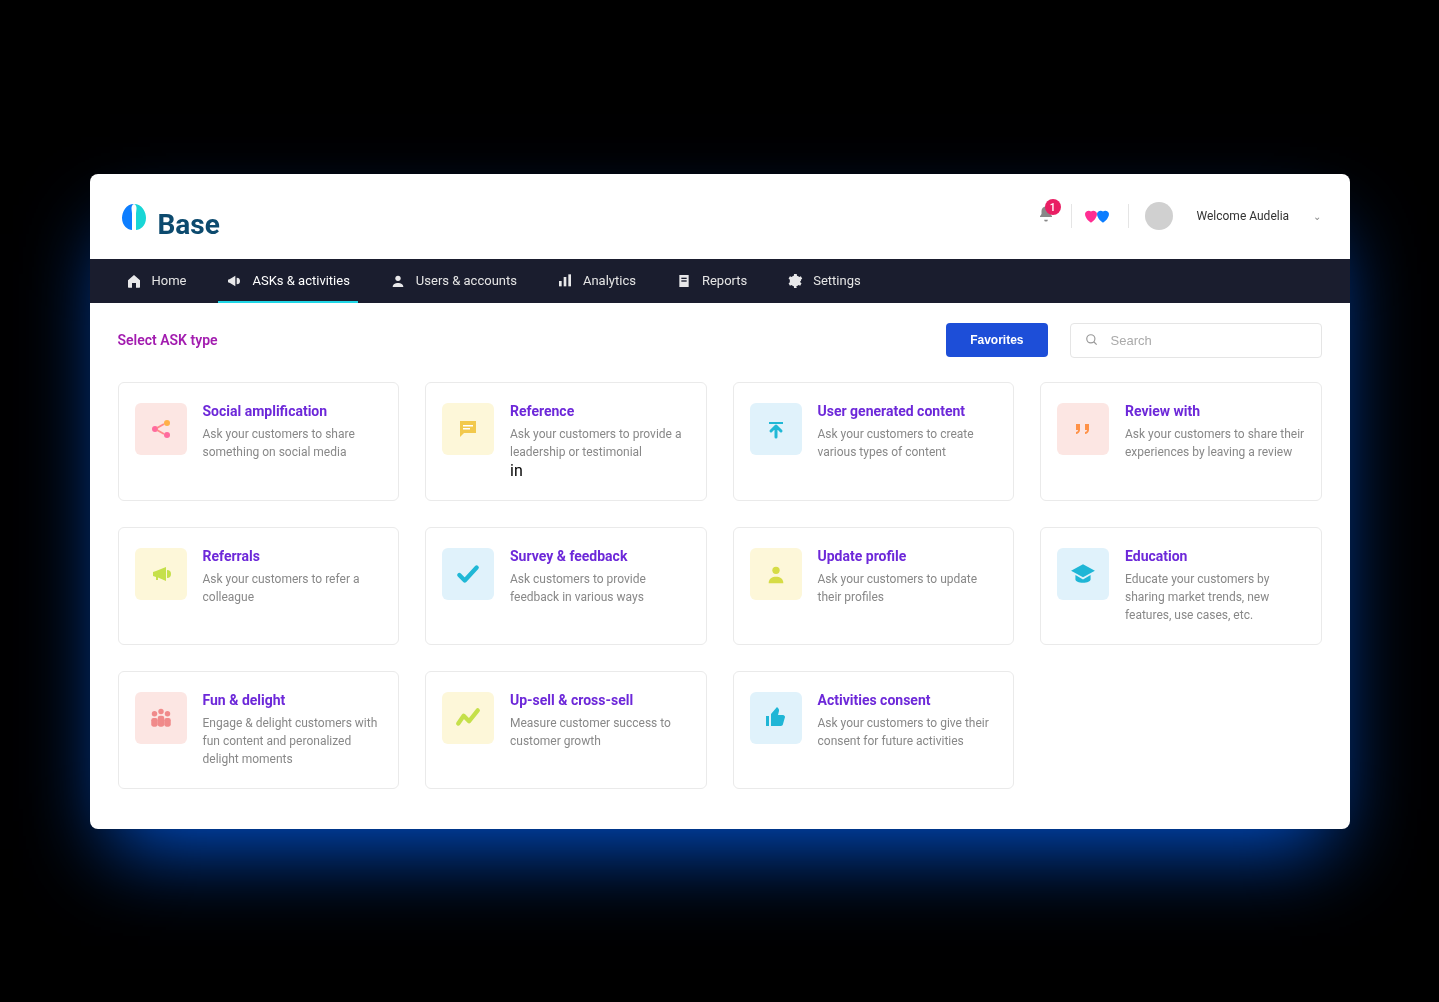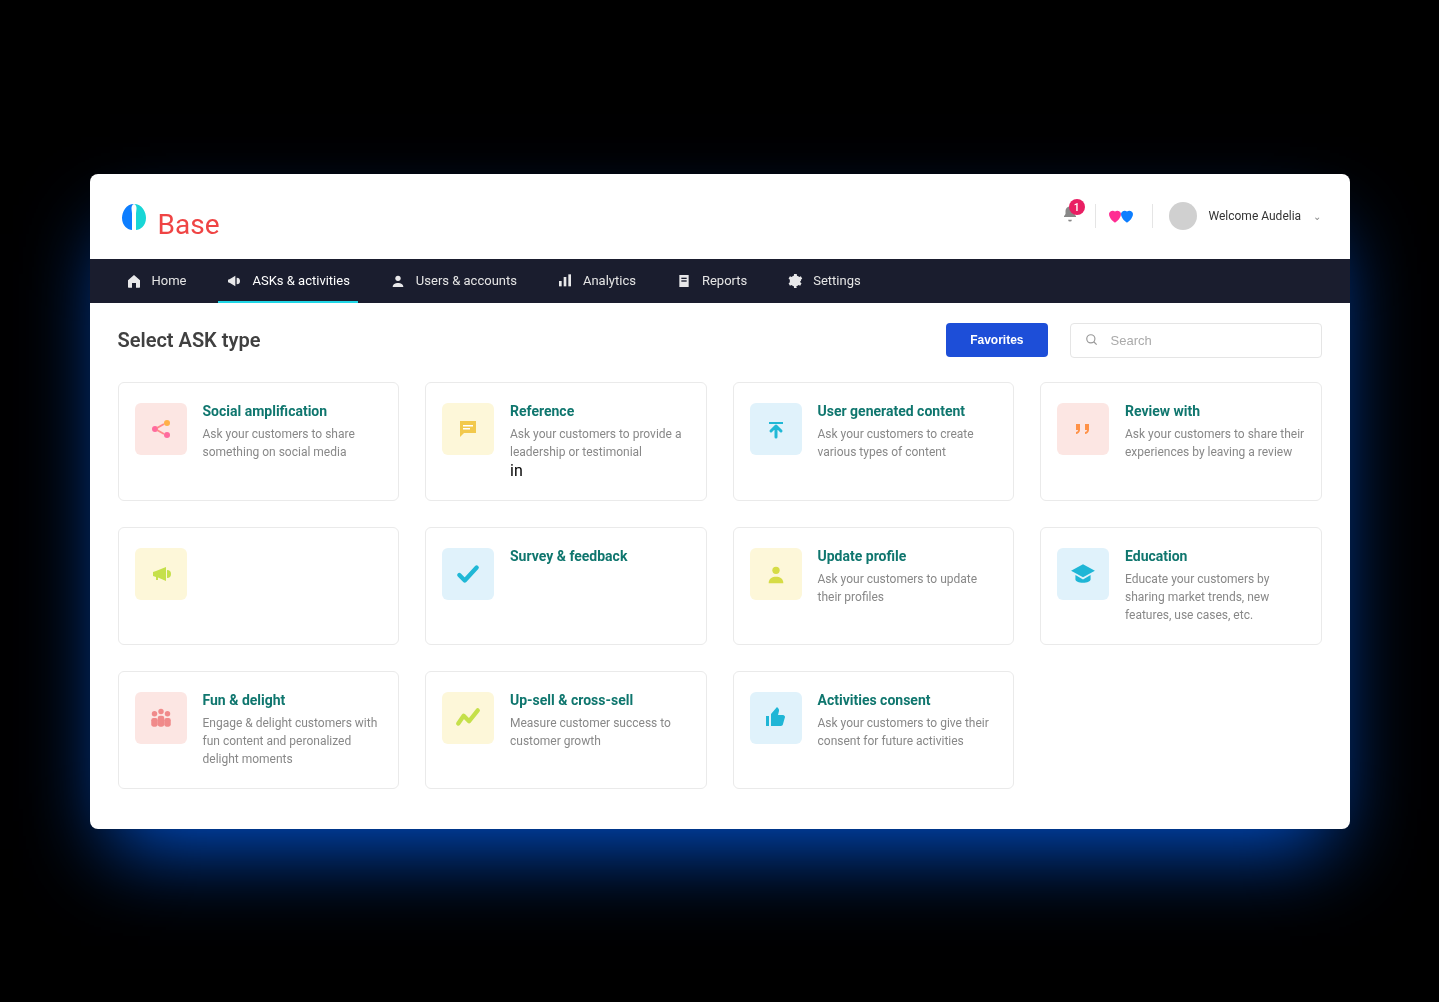--- a/index.html
+++ b/index.html
@@ -31,22 +31,22 @@
       gap: 8px;
     }
     .logo-mark {
       width: 32px;
       height: 32px;
       position: relative;
     }
     .logo-mark svg { width: 100%; height: 100%; }
     .logo-text {
       font-size: 28px;
-      font-weight: 400;
-      color: #ef4444;
+      font-weight: 700;
+      color: #0c4a6e;
       margin-top: 16px;
     }
     .topbar-right {
       display: flex;
       align-items: center;
       gap: 16px;
     }
     .bell-wrap {
       position: relative;
       color: #888;
@@ -77,21 +77,21 @@
     .hearts svg { margin-left: -6px; }
     .avatar {
       width: 28px;
       height: 28px;
       border-radius: 50%;
       background: #d0d0d0;
     }
     .welcome {
       display: flex;
       align-items: center;
-      gap: 12px;
+      gap: 24px;
       font-size: 12px;
       color: #333;
     }
     .welcome .chev { color: #888; font-size: 10px; }
     .nav {
       background: #1a1d2e;
       display: flex;
       padding: 0 16px;
     }
     .nav-item {
@@ -117,23 +117,23 @@
       background: #20d6e6;
     }
     .nav-item .icon { opacity: 0.9; }
     .toolbar {
       display: flex;
       align-items: center;
       justify-content: space-between;
       padding: 20px 28px 16px;
     }
     .toolbar-title {
-      font-size: 20px;
+      font-size: 14px;
       font-weight: 600;
-      color: #404040;
+      color: #a21caf;
     }
     .toolbar-right {
       display: flex;
       gap: 22px;
       align-items: center;
     }
     .favorites-btn {
       background: #1d4ed8;
       color: #fff;
       font-size: 12px;
@@ -182,21 +182,21 @@
       min-width: 52px;
       border-radius: 6px;
       display: flex;
       align-items: center;
       justify-content: center;
       font-size: 22px;
     }
     .card-body h3 {
       font-size: 14px;
       font-weight: 700;
-      color: #0f766e;
+      color: #6d28d9;
       margin-bottom: 6px;
     }
     .card-body p {
       font-size: 12px;
       color: #888;
       line-height: 1.5;
     }
     .bg-pink   { background: #fce6e3; }
     .bg-yellow { background: #fdf7d9; }
     .bg-blue   { background: #e0f2fb; }
@@ -355,30 +355,35 @@
         <p>Ask your customers to share their experiences by leaving a review</p>
       </div>
     </div>
 
     <div class="card">
       <div class="card-icon bg-yellow">
         <svg width="24" height="24" viewBox="0 0 24 24" fill="#c5e04a">
             <path d="M4 10v4l3 1v3h2v-2.5L17 19V5L7 9 4 10zm14-2a3 3 0 0 1 0 8V8z"></path>
           </svg>
       </div>
+      <div class="card-body">
+        <h3>Referrals</h3>
+        <p>Ask your customers to refer a colleague</p>
+      </div>
     </div>
 
     <div class="card">
       <div class="card-icon bg-blue">
         <svg width="26" height="26" viewBox="0 0 24 24" fill="none" stroke="#20b8d6" stroke-width="4" stroke-linecap="round" stroke-linejoin="round">
             <polyline points="4 13 9 18 20 6"></polyline>
           </svg>
       </div>
       <div class="card-body">
         <h3>Survey &amp; feedback</h3>
+        <p>Ask customers to provide feedback in various ways</p>
       </div>
     </div>
 
     <div class="card">
       <div class="card-icon bg-yellow">
         <svg width="22" height="22" viewBox="0 0 24 24" fill="#d6dc46">
             <circle cx="12" cy="8" r="4"></circle>
             <path d="M4 22c0-5 4-7 8-7s8 2 8 7H4z"></path>
           </svg>
       </div>

